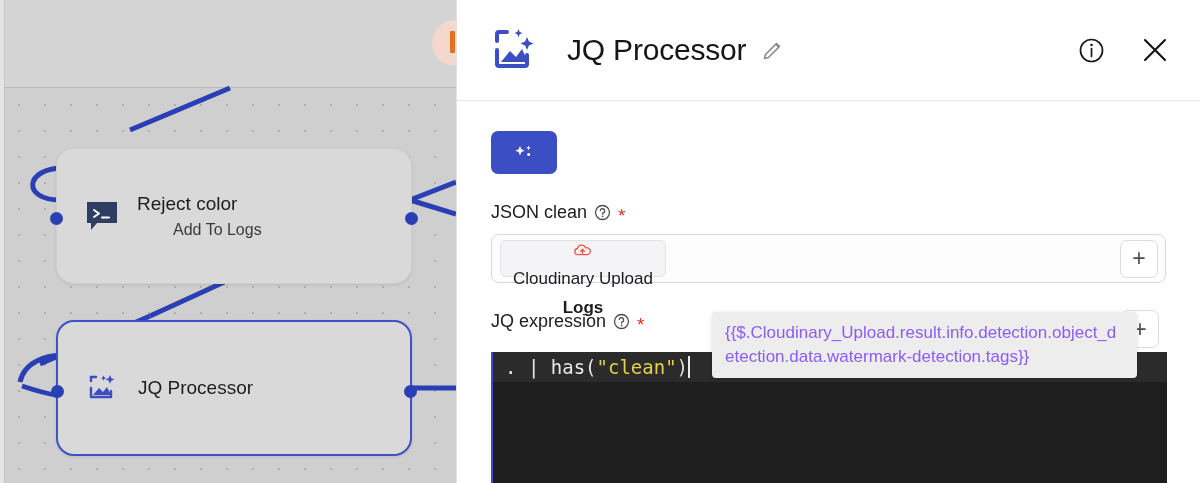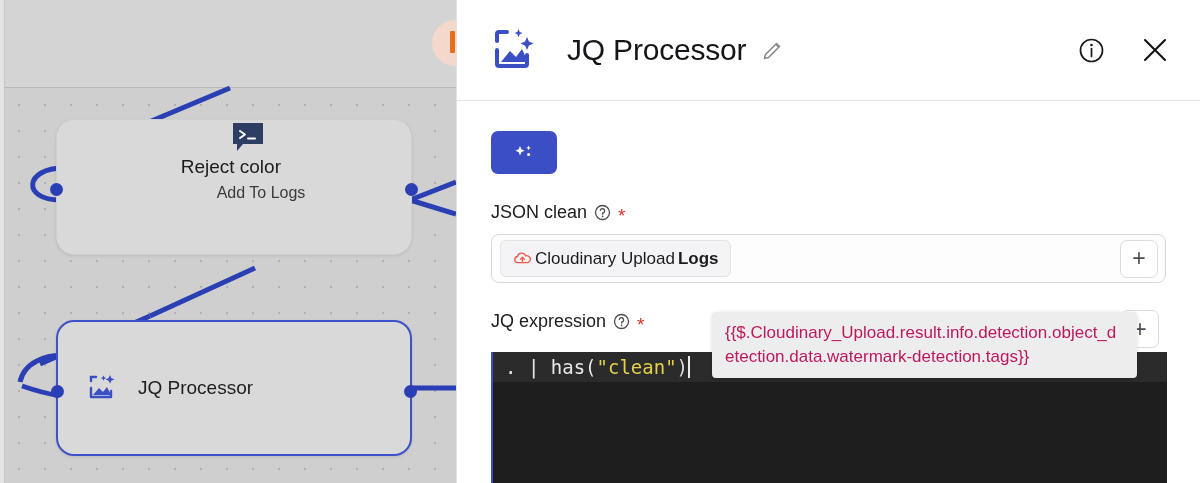--- a/index.html
+++ b/index.html
@@ -174,30 +174,31 @@
     background: #fdfdfd;
     height: 49px;
     display: flex;
     align-items: center;
     padding: 0 8px;
     box-sizing: border-box;
   }
   .chip {
     display: inline-flex;
     align-items: center;
-    gap: 3px;
+    gap: 9px;
     background: #f4f4f7;
     border: 1px solid #e2e2e7;
     border-radius: 6px;
     height: 35px;
     padding: 0 12px;
     font-size: 17px;
     color: #1b1b1f;
     max-width: calc(100% - 60px);
     white-space: nowrap;
+    flex-direction: column;
   }
   .chip b { font-weight: bold; }
   .chip-icon { width: 19px; height: 19px; display:inline-flex; align-items:center; justify-content:center; flex: 0 0 auto;}
   .plus-btn {
     position: absolute;
     right: 7px; top: 50%;
     transform: translateY(-50%);
     width: 36px; height: 36px;
     border: 1px solid #dcdce0;
     border-radius: 7px;
@@ -245,21 +246,21 @@
   .tooltip {
     position: absolute;
     left: 711px;
     top: 312px;
     width: 425px;
     background: #ededed;
     border-radius: 4px;
     padding: 9px 13px;
     box-sizing: border-box;
     font-size: 17px;
-    color: #be185d;
+    color: #8b5cf6;
     line-height: 1.42;
     word-break: break-all;
     box-shadow: 0 1px 4px rgba(0,0,0,0.13);
     z-index: 40;
   }
 </style>
 </head>
 <body>
 
 <div id="app">
@@ -281,21 +282,21 @@
       <path d="M 255 268 L 150 316" stroke="#2b3fb5" stroke-width="5" fill="none"></path>
       <path d="M 150 316 L 40 364" stroke="#2b3fb5" stroke-width="5" fill="none"></path>
 
       <path d="M 20 382 C 28 342 112 350 88 388 C 76 404 40 392 22 386" stroke="#2b3fb5" stroke-width="5" fill="none"></path>
 
       <path d="M 410 388 L 456 388" stroke="#2b3fb5" stroke-width="5" fill="none"></path>
     </svg>
 
     <div class="avatar-peek"></div>
 
-    <div class="node unselected" style="left:56px; top:119px; width:356px; height:136px;flex-direction:column;">
+    <div class="node unselected" style="left:56px; top:148px; width:356px; height:136px;">
       <div class="node-icon">
         <svg width="34" height="34" viewBox="0 0 34 34">
           <path d="M2 3 h30 v21 h-20 l-6 7 v-7 h-4 z" fill="#2e3e63"></path>
           <path d="M9 11 l5 3.5 -5 3.5" stroke="#ffffff" stroke-width="2" fill="none" stroke-linecap="round" stroke-linejoin="round"></path>
           <path d="M17 18.5 h7" stroke="#ffffff" stroke-width="2" stroke-linecap="round"></path>
         </svg>
       </div>
       <div class="node-texts">
         <div class="node-title">Reject color</div>
         <div class="node-sub">Add To Logs</div>

